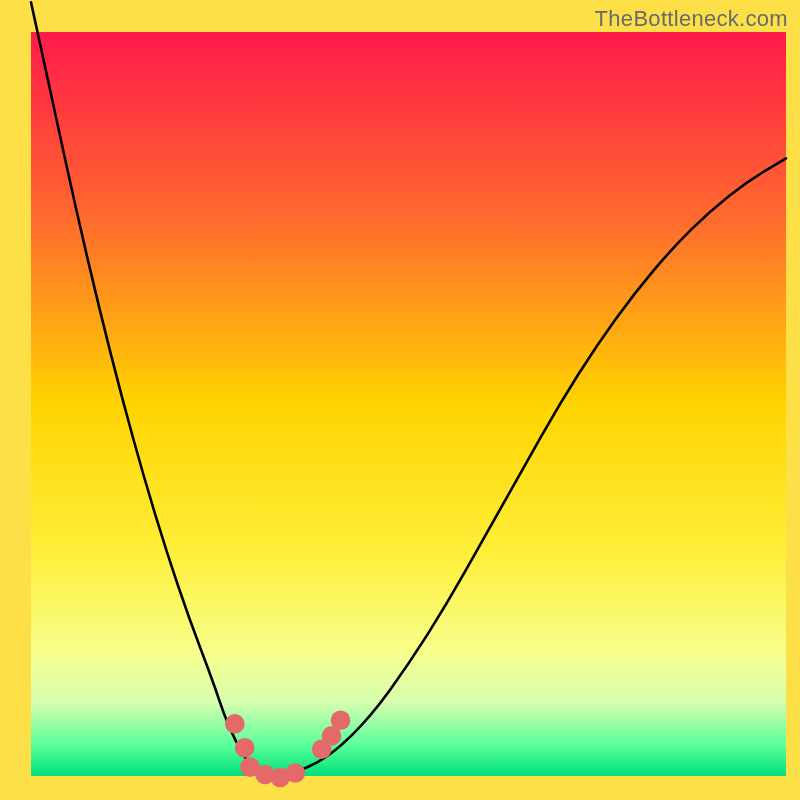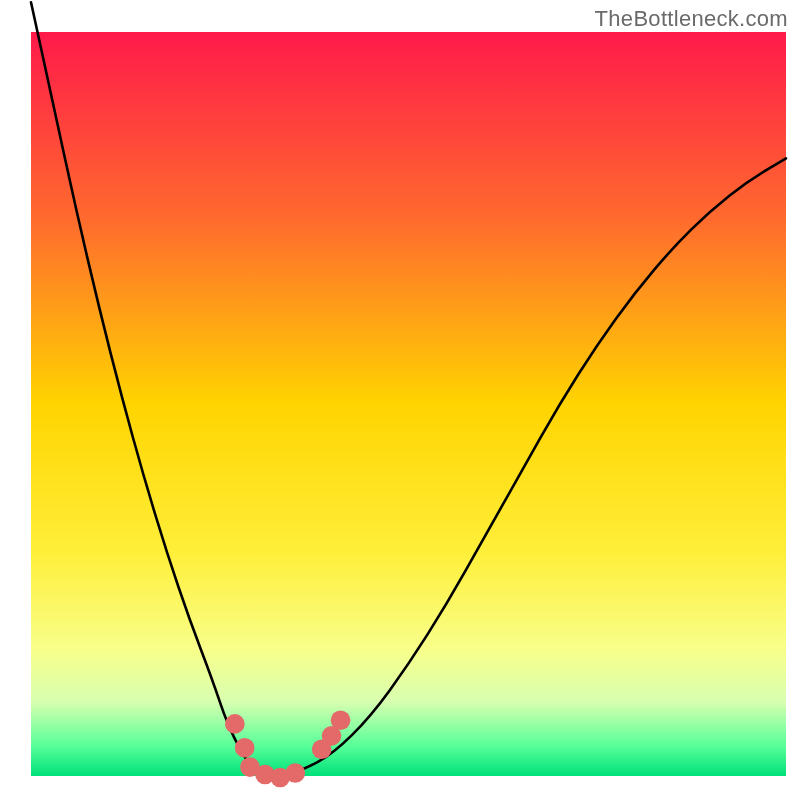--- a/index.html
+++ b/index.html
@@ -10,21 +10,21 @@
     overflow: hidden;
     background: #000;
     font-family: Arial, Helvetica, sans-serif;
   }
   .frame {
     position: absolute;
     left: 0;
     top: 0;
     width: 800px;
     height: 800px;
-    background: #ffffff;
+    background: #fde047;
   }
   .watermark {
     position: absolute;
     top: 6px;
     right: 12px;
     color: #6a6a6a;
     font-size: 22px;
     font-weight: 500;
     letter-spacing: 0.3px;
     z-index: 5;

